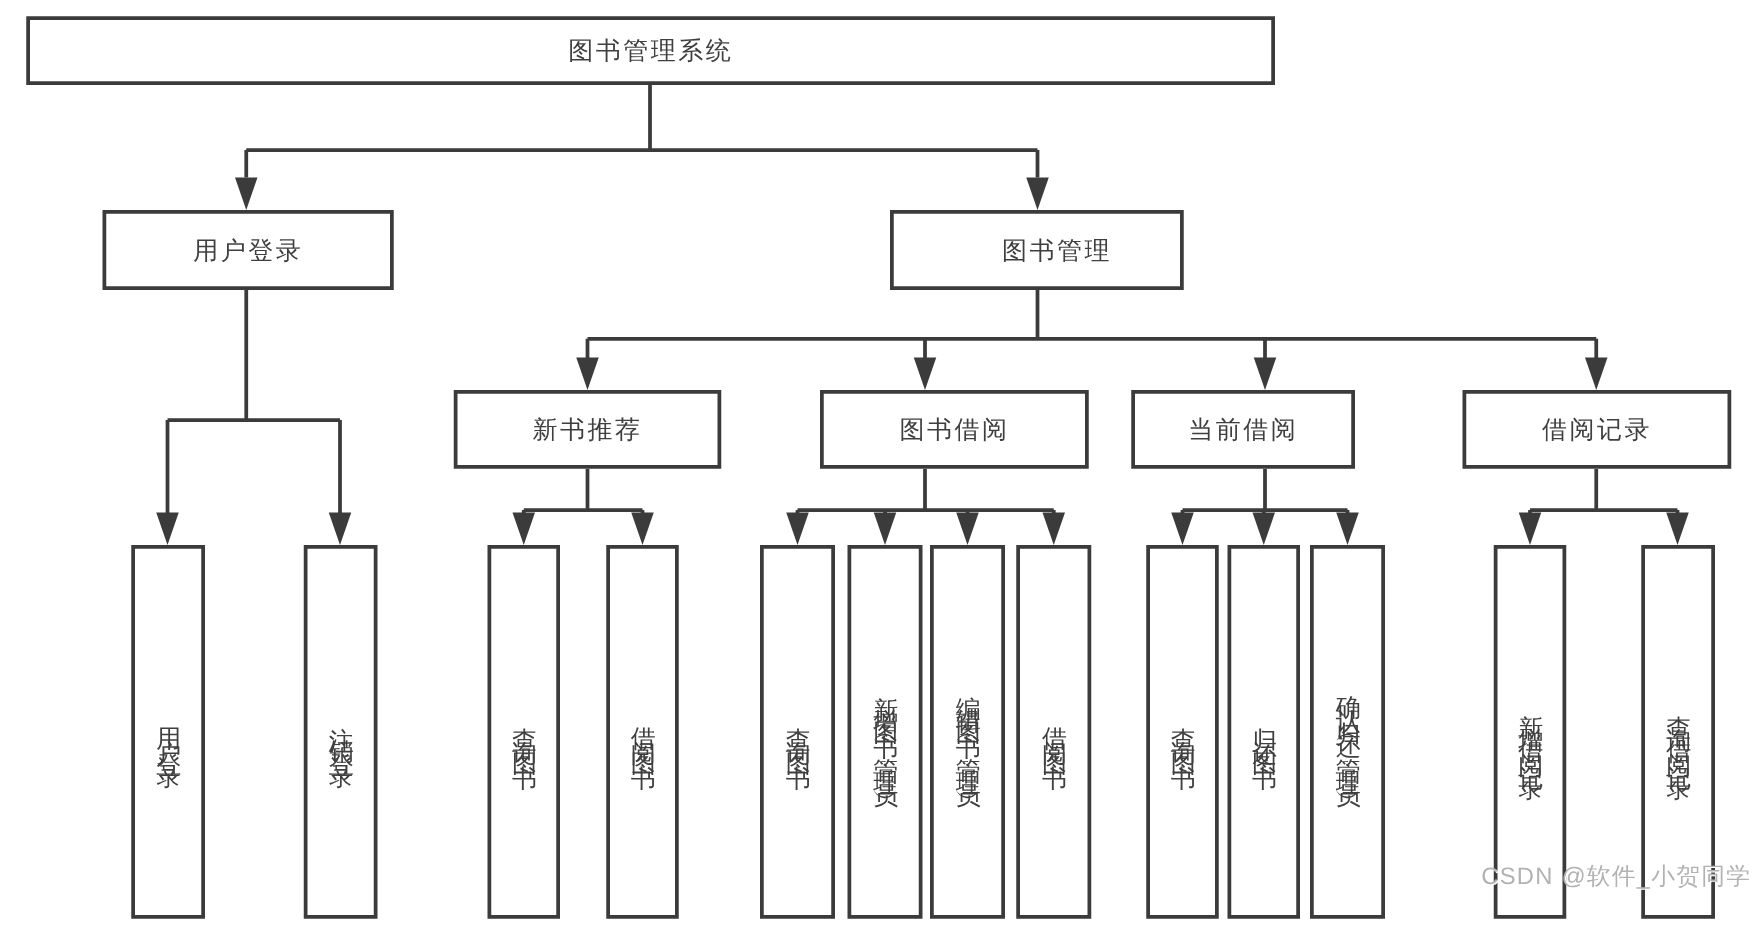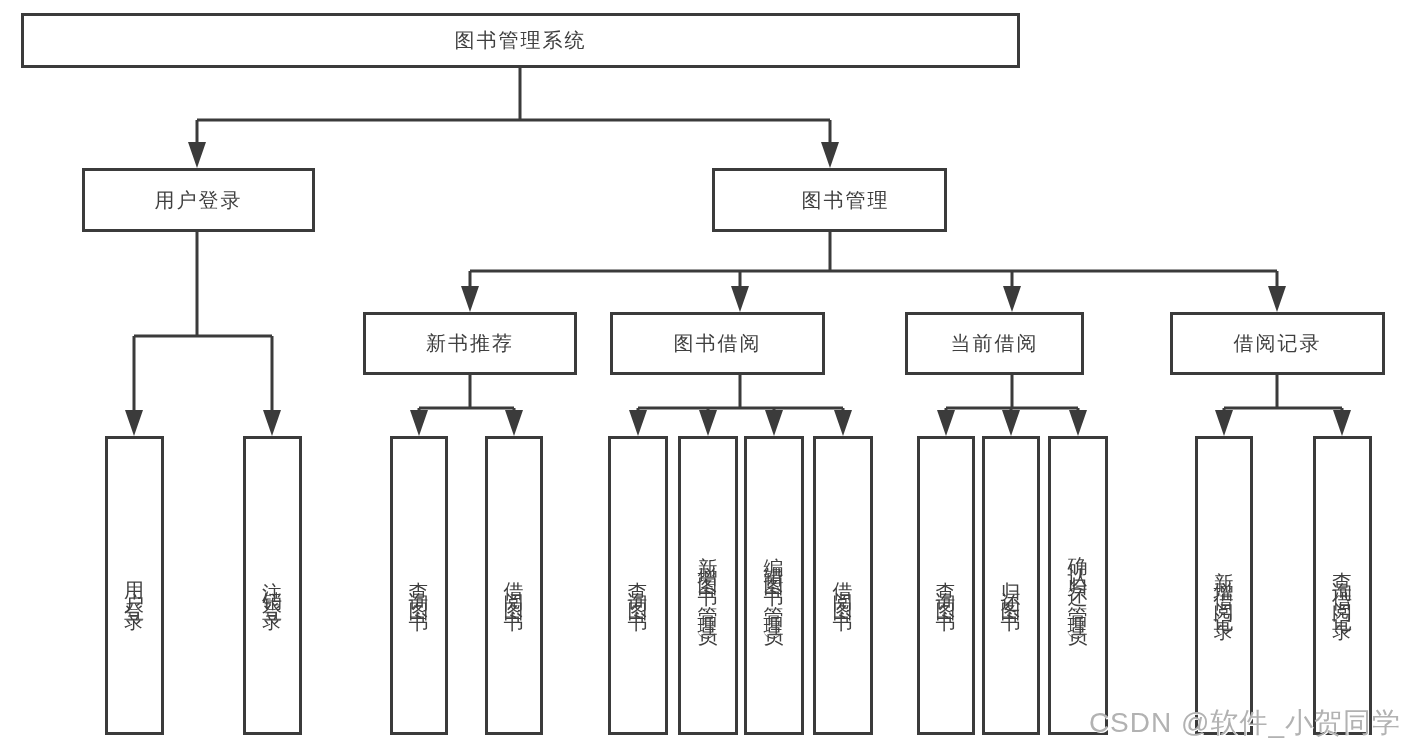--- a/index.html
+++ b/index.html
@@ -56,22 +56,22 @@
     text-orientation: mixed;
     font-size: 20px;
     letter-spacing: 10px;
     line-height: 1;
     white-space: nowrap;
   }
   .watermark {
     position: absolute;
     z-index: 3;
     right: 4px;
-    top: 704px;
-    font-size: 28px;
+    top: 688px;
+    font-size: 19px;
     color: var(--watermark);
     letter-spacing: 1px;
     white-space: nowrap;
     text-shadow: 1px 1px 0 #ffffff;
   }
 </style>
 </head>
 <body>
 
 <div class="canvas">
@@ -133,21 +133,21 @@
   <div class="box h" style="left:82px; top:168px; width:233px; height:64px;">
     <span>用户登录</span>
   </div>
   <div class="box h" style="left:712px; top:168px; width:235px; height:64px;padding-left:32px;">
     <span>图书管理</span>
   </div>
 
   <div class="box h" style="left:363px; top:312px; width:214px; height:63px;">
     <span>新书推荐</span>
   </div>
-  <div class="box h" style="left:610px; top:312px; width:215px; height:63px;">
+  <div class="box h" style="left:656px; top:312px; width:215px; height:63px;">
     <span>图书借阅</span>
   </div>
   <div class="box h" style="left:905px; top:312px; width:179px; height:63px;">
     <span>当前借阅</span>
   </div>
   <div class="box h" style="left:1170px; top:312px; width:215px; height:63px;text-align:right;">
     <span>借阅记录</span>
   </div>
 
   <div class="box v" style="left:105px; top:436px; width:59px; height:299px;">

